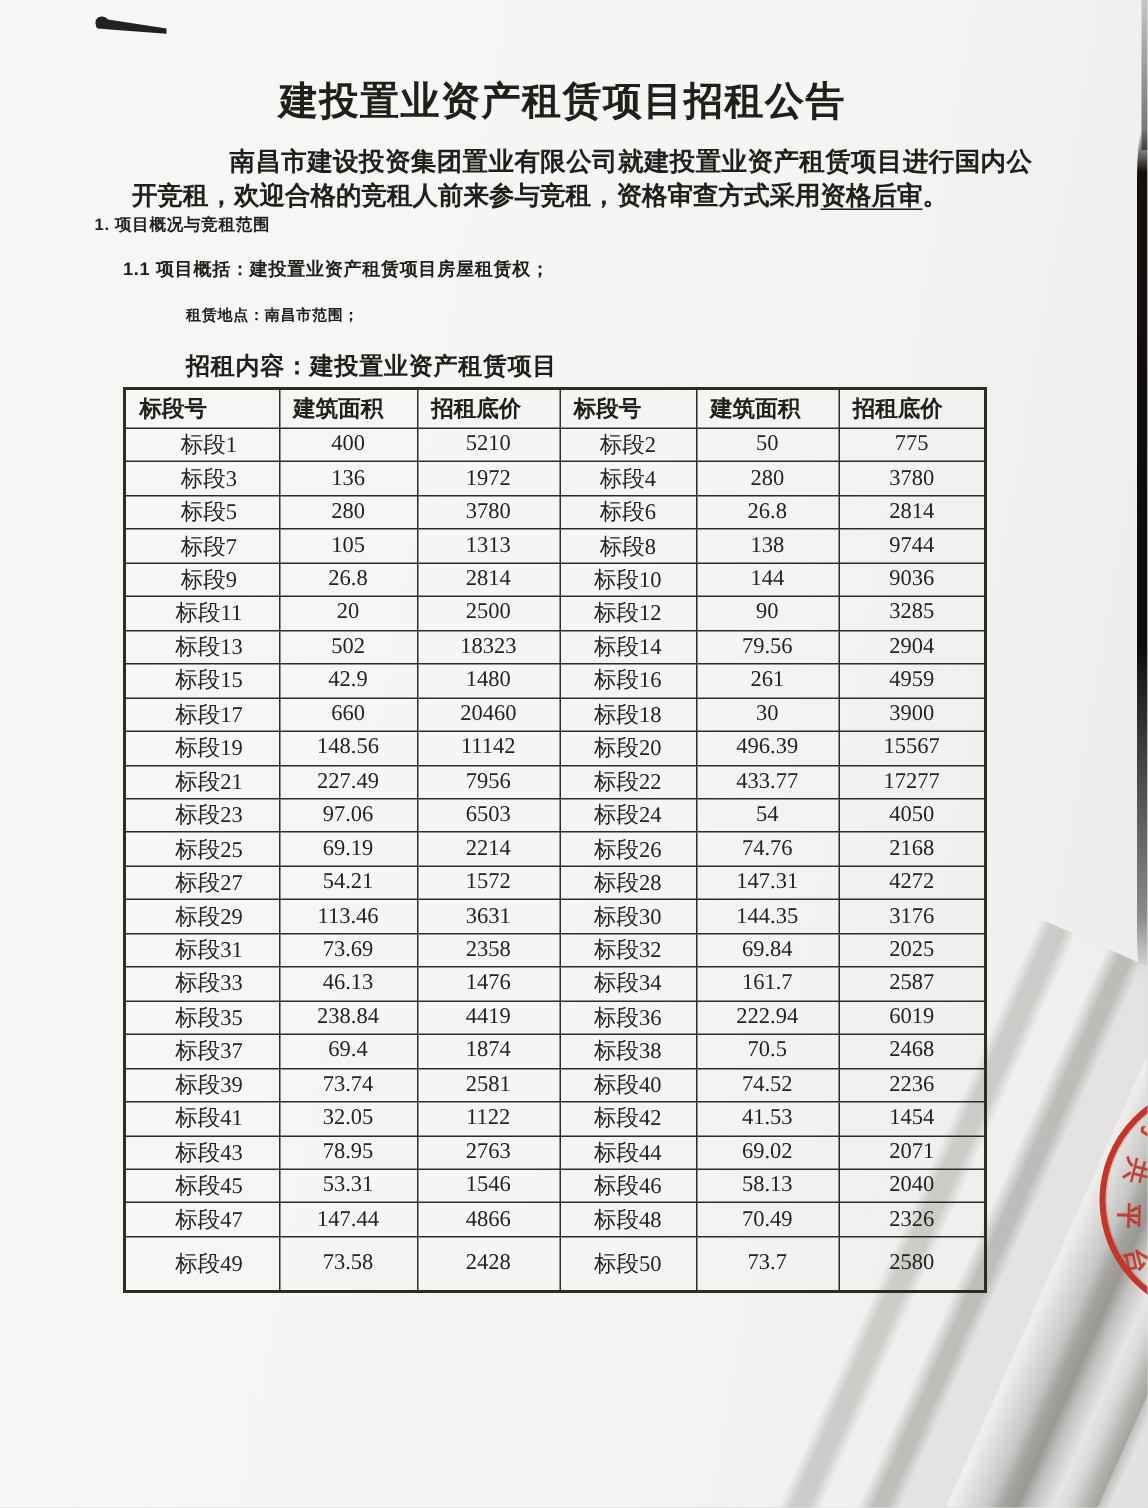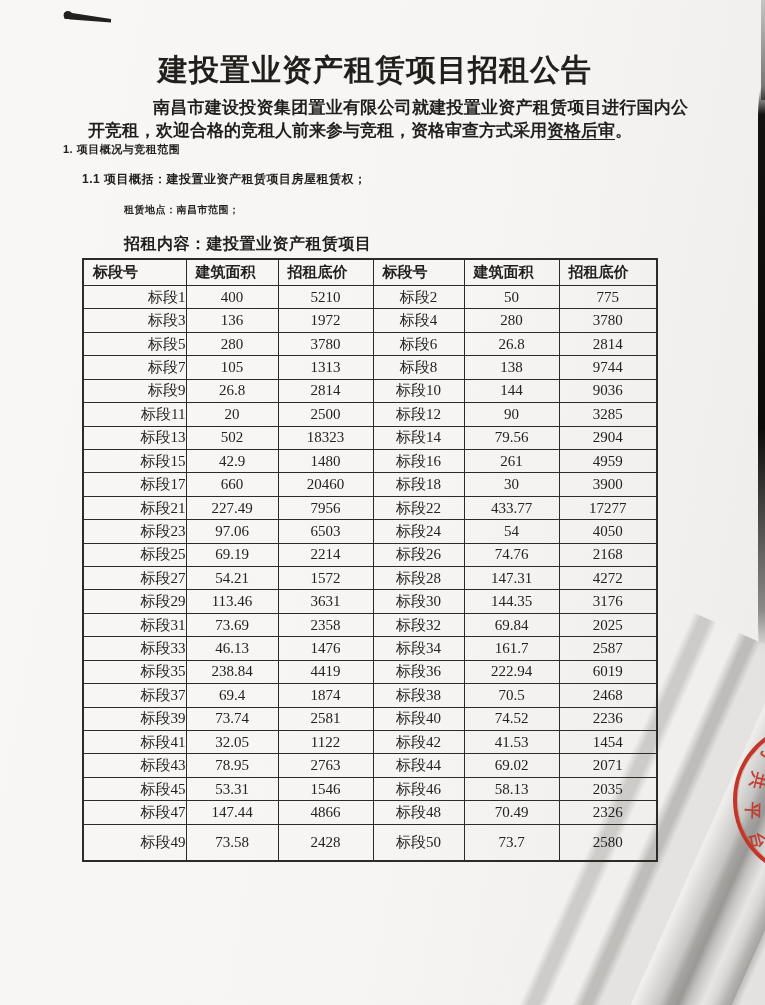--- a/index.html
+++ b/index.html
@@ -50,21 +50,21 @@
     position:absolute;color:#c23529;font-weight:bold;font-size:17px;line-height:1;
     font-family:"Liberation Sans",sans-serif;opacity:.92;
   }
   .stamp-g0{left:24px;top:18px;transform:rotate(118deg);}
   .stamp-g1{left:12px;top:46px;transform:rotate(104deg);}
   .stamp-g2{left:7px;top:76px;transform:rotate(92deg);}
   .stamp-g3{left:12px;top:106px;transform:rotate(78deg);}
   
   .doc-title{
     position:absolute;top:50px;left:10px;width:730px;
-    text-align:center;font-size:30px;font-weight:bold;letter-spacing:1px;
+    text-align:center;font-size:26px;font-weight:bold;letter-spacing:1px;
     font-family:Liberation Serif, serif;
   }
   .intro{
     position:absolute;top:96px;left:63px;width:600px;
     font-size:17px;font-weight:bold;line-height:23px;text-align:justify;
     text-indent:65px;
     margin-left:25px;
   }
   .intro u{text-underline-offset:3px;}
   .sec-heading{
@@ -87,21 +87,21 @@
   }
   table.lease th{
     text-align:left;padding-left:9px;font-weight:bold;height:25px;
     font-family:"Liberation Sans","DejaVu Sans",sans-serif;
   }
   table.lease td{
     text-align:center;
     font-family:"Liberation Serif","DejaVu Serif",serif;
     color:#242220;
   }
-  table.lease td.cell-left{text-align:right;padding-left:9px;}
+  table.lease td.cell-left{text-align:center;padding-left:9px;}
   table.lease tr.last-row td{height:35px;margin-left:40px;}
   table.lease{border:2.4px solid #2e2b27;}
 </style>
 </head>
 <body>
 
 <div class="canvas">
 
   <svg class="staple" viewBox="0 0 56 22">
     <path d="M4 11 C2 5 9 3 12 7 L51 13 L51 16.5 L11 13.5 C6 13 4 13.5 4 11 Z" fill="#23211f"></path>
@@ -214,20 +214,28 @@
           </tr>
           <tr>
             <td class="cell-left">标段17</td>
             <td>660</td>
             <td>20460</td>
             <td>标段18</td>
             <td>30</td>
             <td>3900</td>
           </tr>
           <tr>
+            <td class="cell-left">标段19</td>
+            <td>148.56</td>
+            <td>11142</td>
+            <td>标段20</td>
+            <td>496.39</td>
+            <td>15567</td>
+          </tr>
+          <tr>
             <td class="cell-left">标段21</td>
             <td>227.49</td>
             <td>7956</td>
             <td>标段22</td>
             <td>433.77</td>
             <td>17277</td>
           </tr>
           <tr>
             <td class="cell-left">标段23</td>
             <td>97.06</td>
@@ -315,21 +323,21 @@
             <td>标段44</td>
             <td>69.02</td>
             <td>2071</td>
           </tr>
           <tr>
             <td class="cell-left">标段45</td>
             <td>53.31</td>
             <td>1546</td>
             <td>标段46</td>
             <td>58.13</td>
-            <td>2035</td>
+            <td>2040</td>
           </tr>
           <tr>
             <td class="cell-left">标段47</td>
             <td>147.44</td>
             <td>4866</td>
             <td>标段48</td>
             <td>70.49</td>
             <td>2326</td>
           </tr>
           <tr class="last-row">

